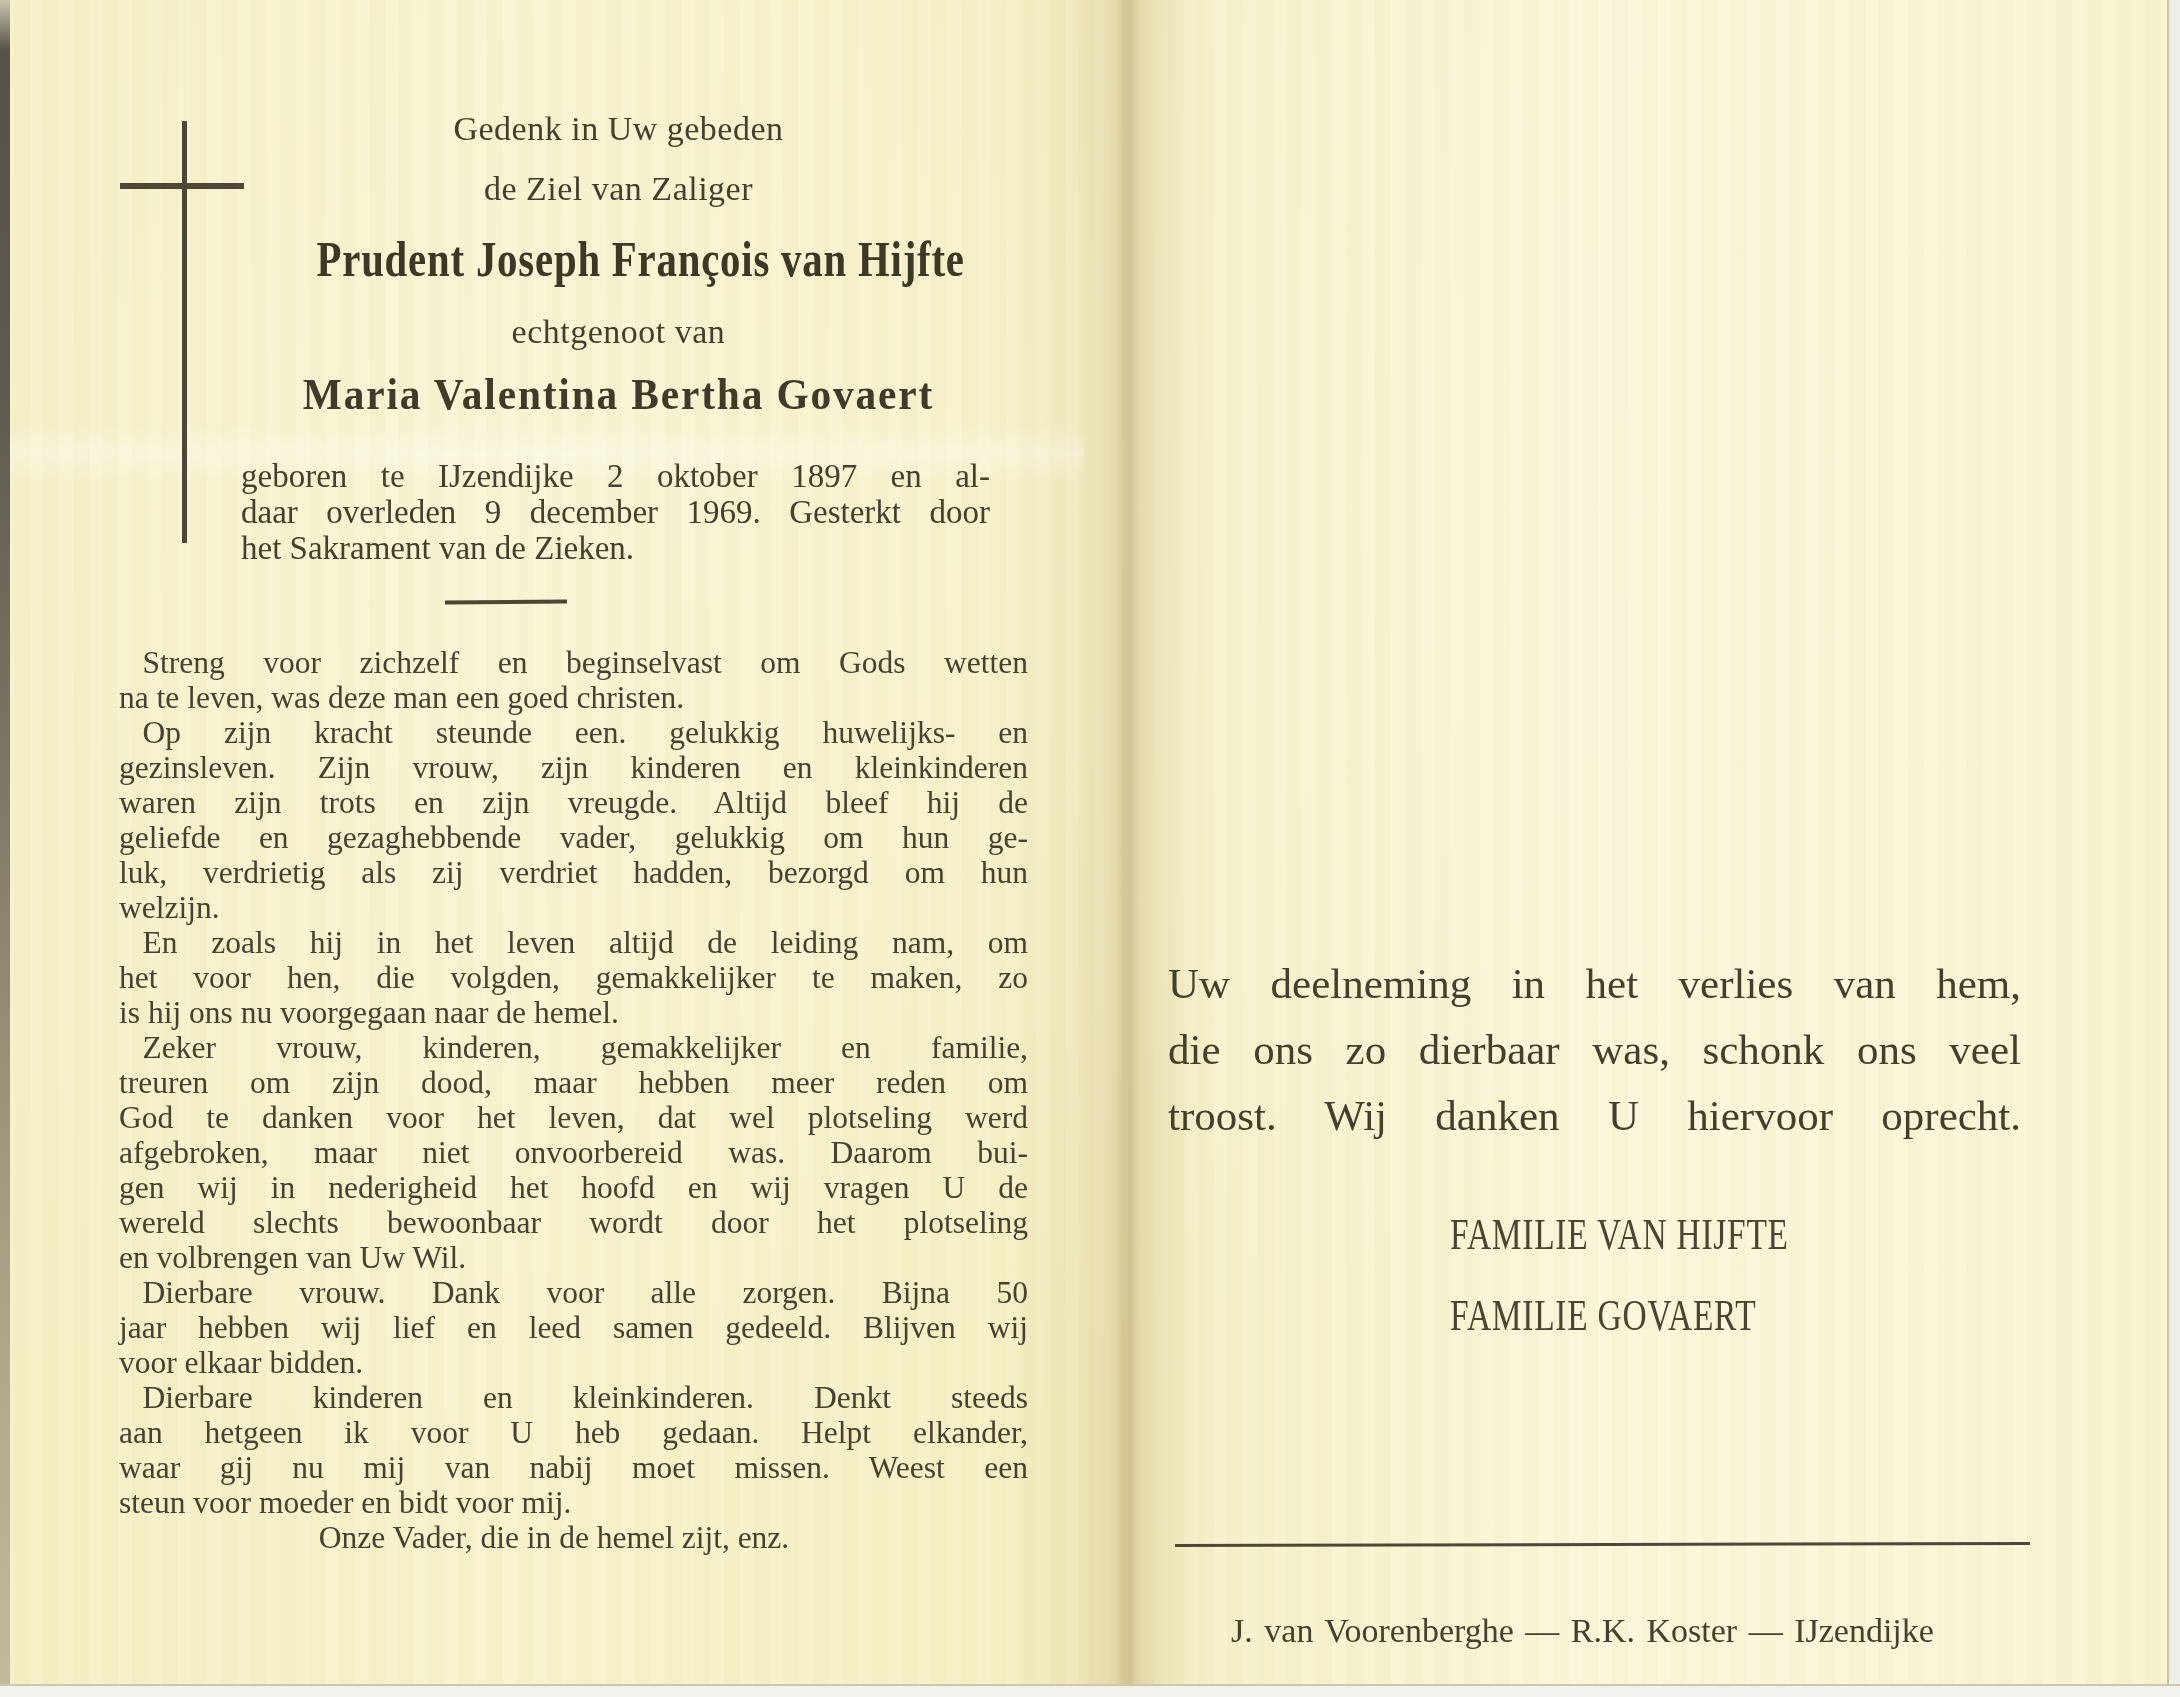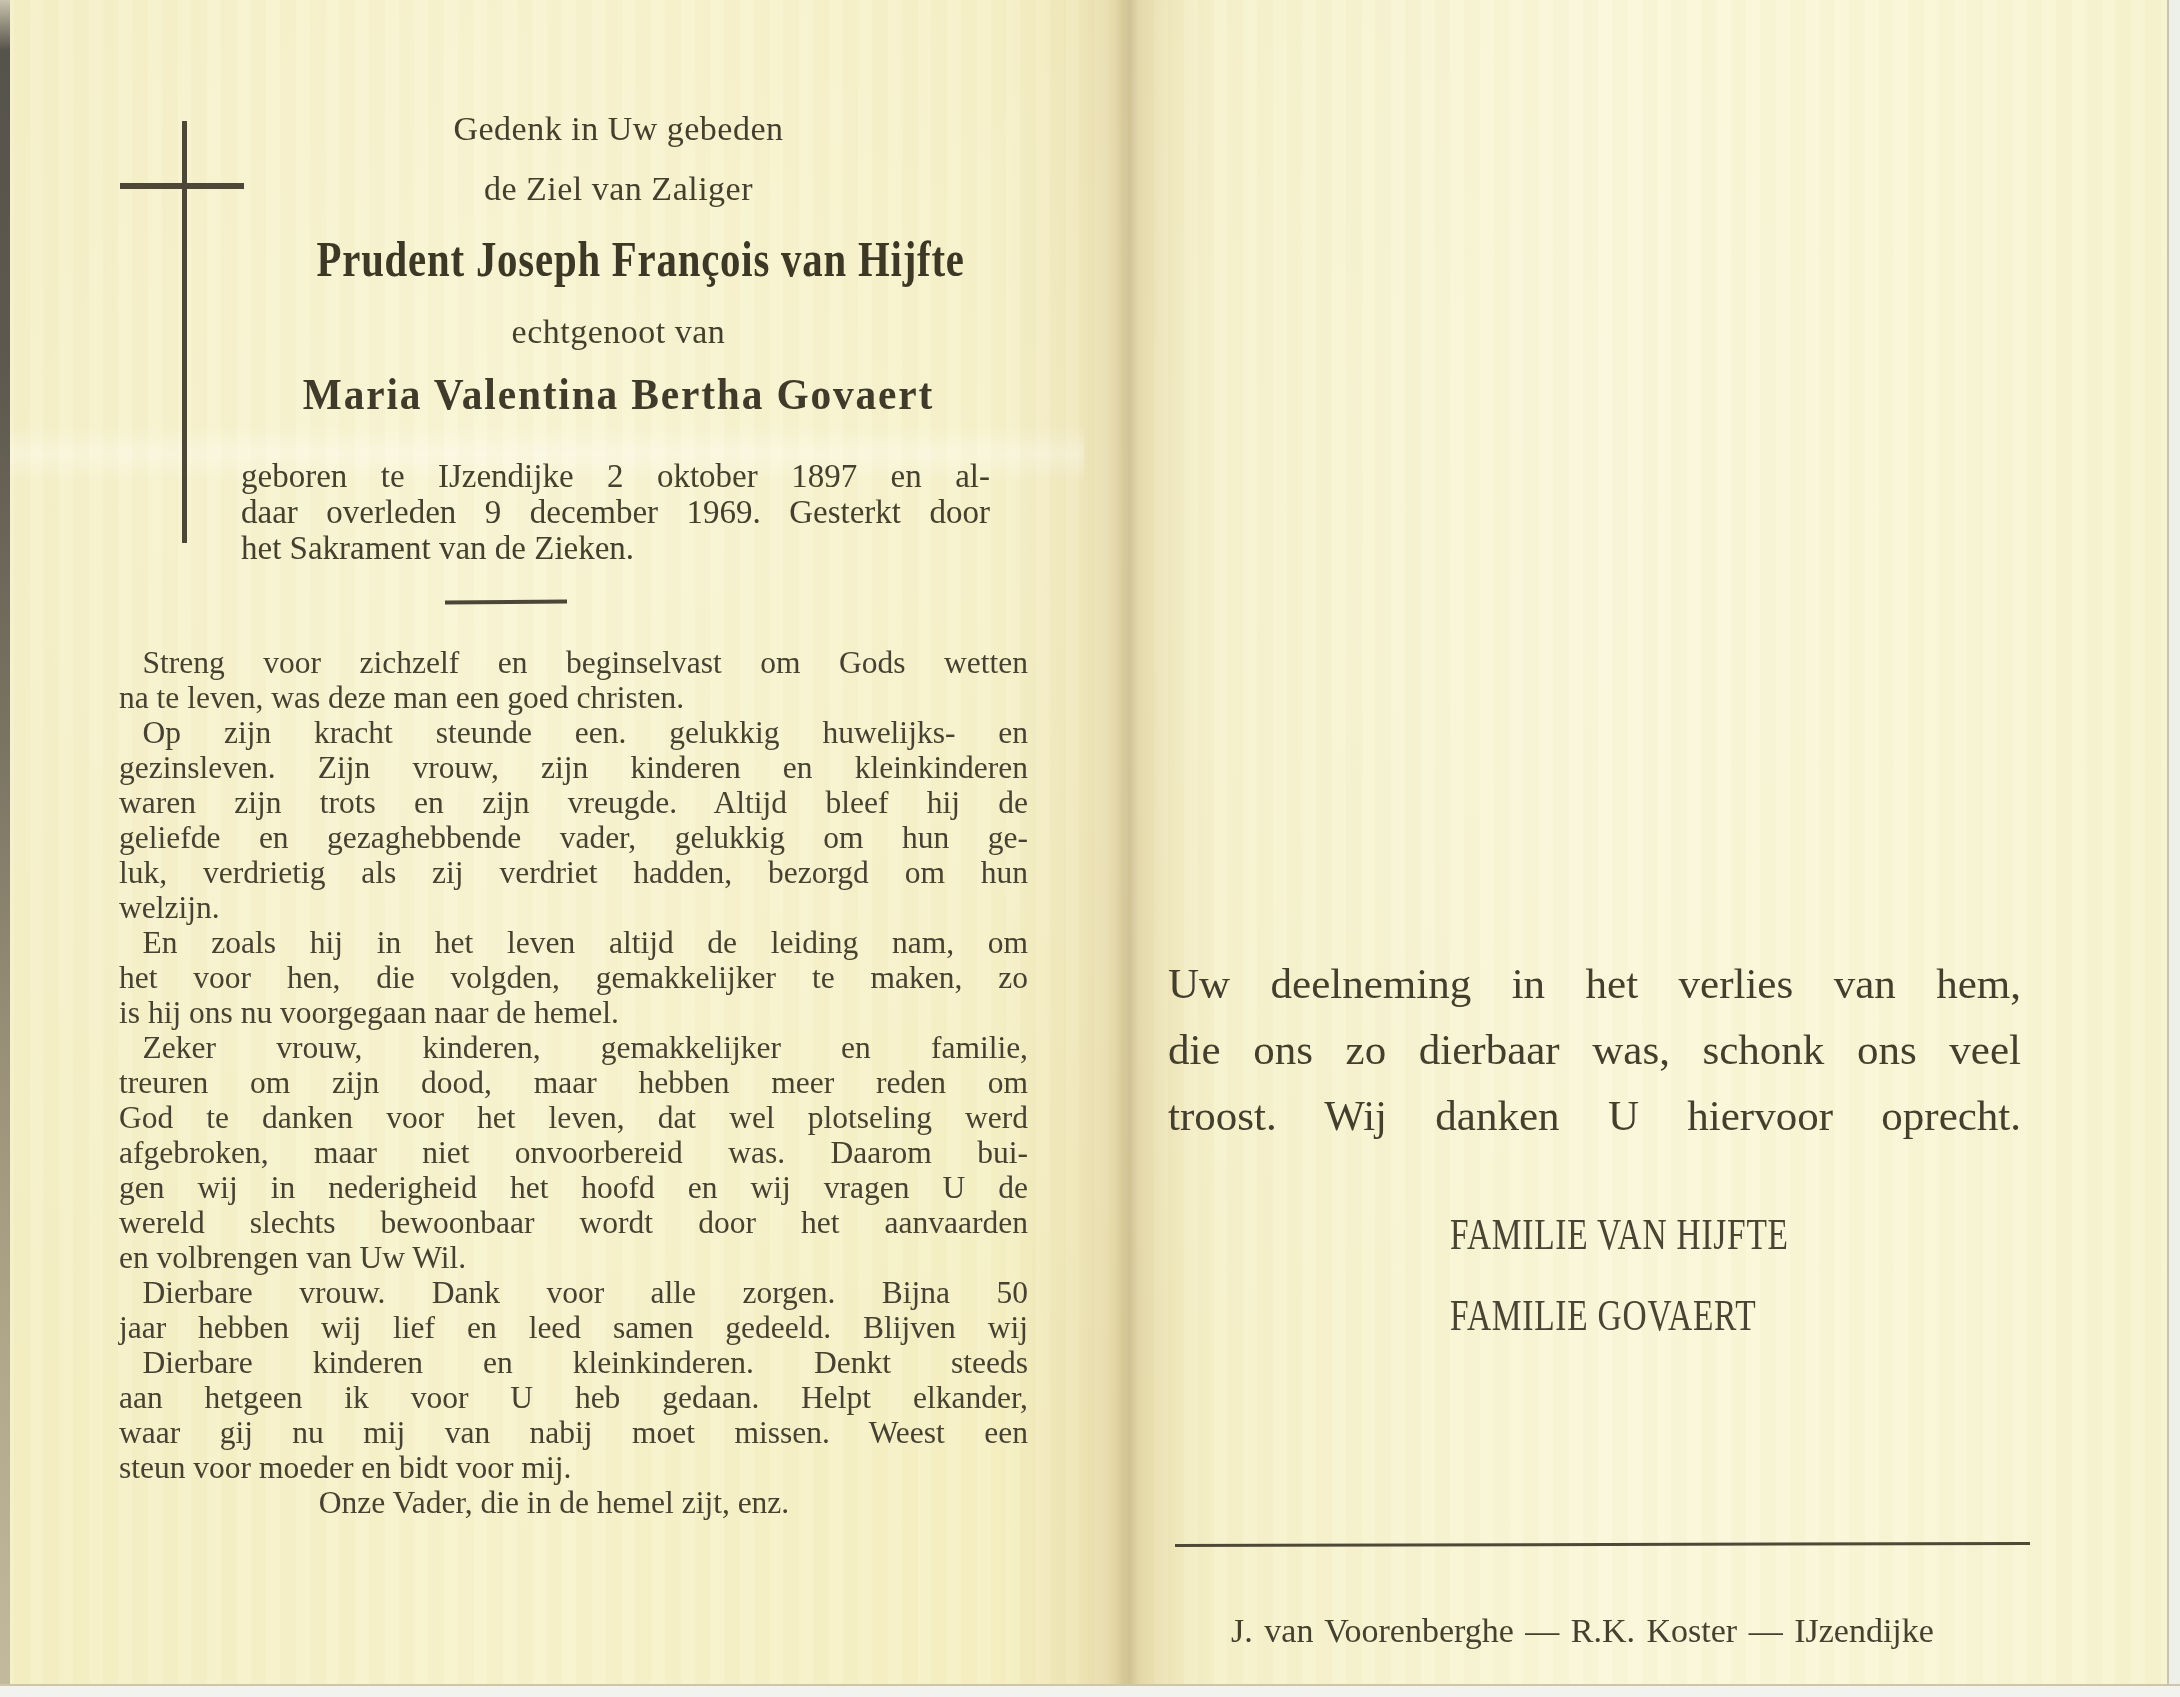--- a/index.html
+++ b/index.html
@@ -133,24 +133,25 @@
           <div class="tline">luk, verdrietig als zij verdriet hadden, bezorgd om hun</div>
           <div class="tline p-last">welzijn.</div>
           <div class="tline p-first">En zoals hij in het leven altijd de leiding nam, om</div>
           <div class="tline">het voor hen, die volgden, gemakkelijker te maken, zo</div>
           <div class="tline p-last">is hij ons nu voorgegaan naar de hemel.</div>
           <div class="tline p-first">Zeker vrouw, kinderen, gemakkelijker en familie,</div>
           <div class="tline">treuren om zijn dood, maar hebben meer reden om</div>
           <div class="tline">God te danken voor het leven, dat wel plotseling werd</div>
           <div class="tline">afgebroken, maar niet onvoorbereid was. Daarom bui-</div>
           <div class="tline">gen wij in nederigheid het hoofd en wij vragen U de</div>
-          <div class="tline">wereld slechts bewoonbaar wordt door het aanvaarden</div>
+          <div class="tline">wereld slechts bewoonbaar wordt door het plotseling</div>
           <div class="tline p-last">en volbrengen van Uw Wil.</div>
           <div class="tline p-first">Dierbare vrouw. Dank voor alle zorgen. Bijna 50</div>
           <div class="tline">jaar hebben wij lief en leed samen gedeeld. Blijven wij</div>
+          <div class="tline p-last">voor elkaar bidden.</div>
           <div class="tline p-first">Dierbare kinderen en kleinkinderen. Denkt steeds</div>
           <div class="tline">aan hetgeen ik voor U heb gedaan. Helpt elkander,</div>
           <div class="tline">waar gij nu mij van nabij moet missen. Weest een</div>
           <div class="tline p-last">steun voor moeder en bidt voor mij.</div>
         </div>
       <div class="closing">Onze Vader, die in de hemel zijt, enz.</div>
     </div>
 
   </div>
 

